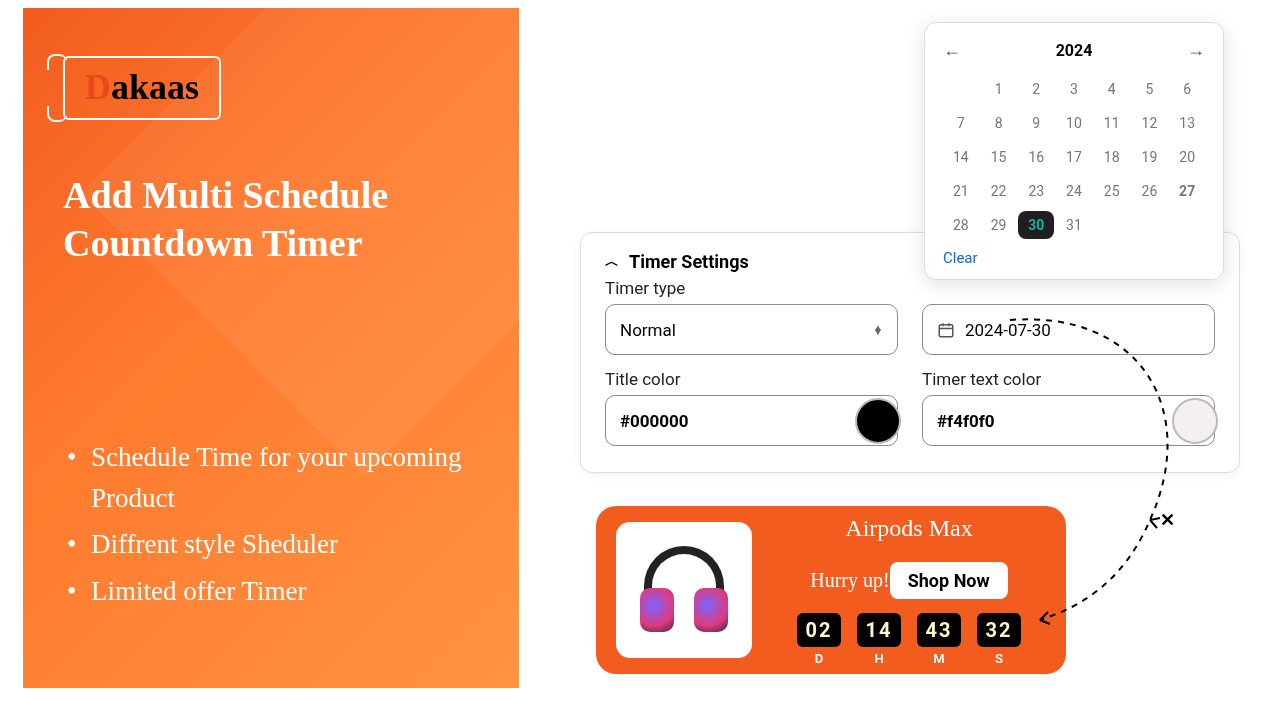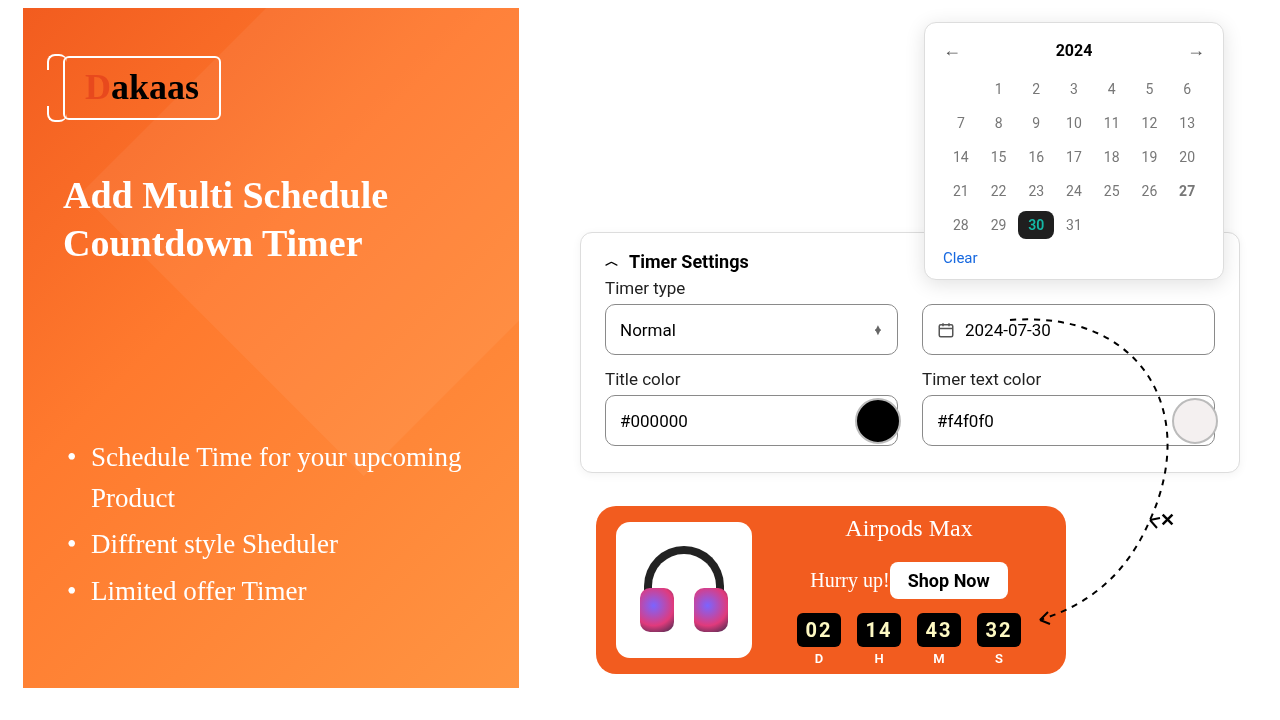--- a/index.html
+++ b/index.html
@@ -113,21 +113,21 @@
     padding: 0 14px;
     font-size:17px;
     display:flex;
     align-items:center;
     justify-content:space-between;
     position:relative;
   }
   .select-caret { color:#666; display:flex; flex-direction:column; line-height:0.4; font-size:10px;}
   .date-input svg { margin-right:10px; flex:none; }
 
-  .color-row { position:relative; }
+  .color-row { position:relative;font-weight:bold; }
   .color-swatch {
     position:absolute;
     right:-4px; top:50%; transform:translateY(-50%);
     width:46px; height:46px; border-radius:50%;
     border:2px solid #bbb;
   }
   .swatch-black { background:#000; }
   .swatch-light { background:#f4f0f0; }
 
   

